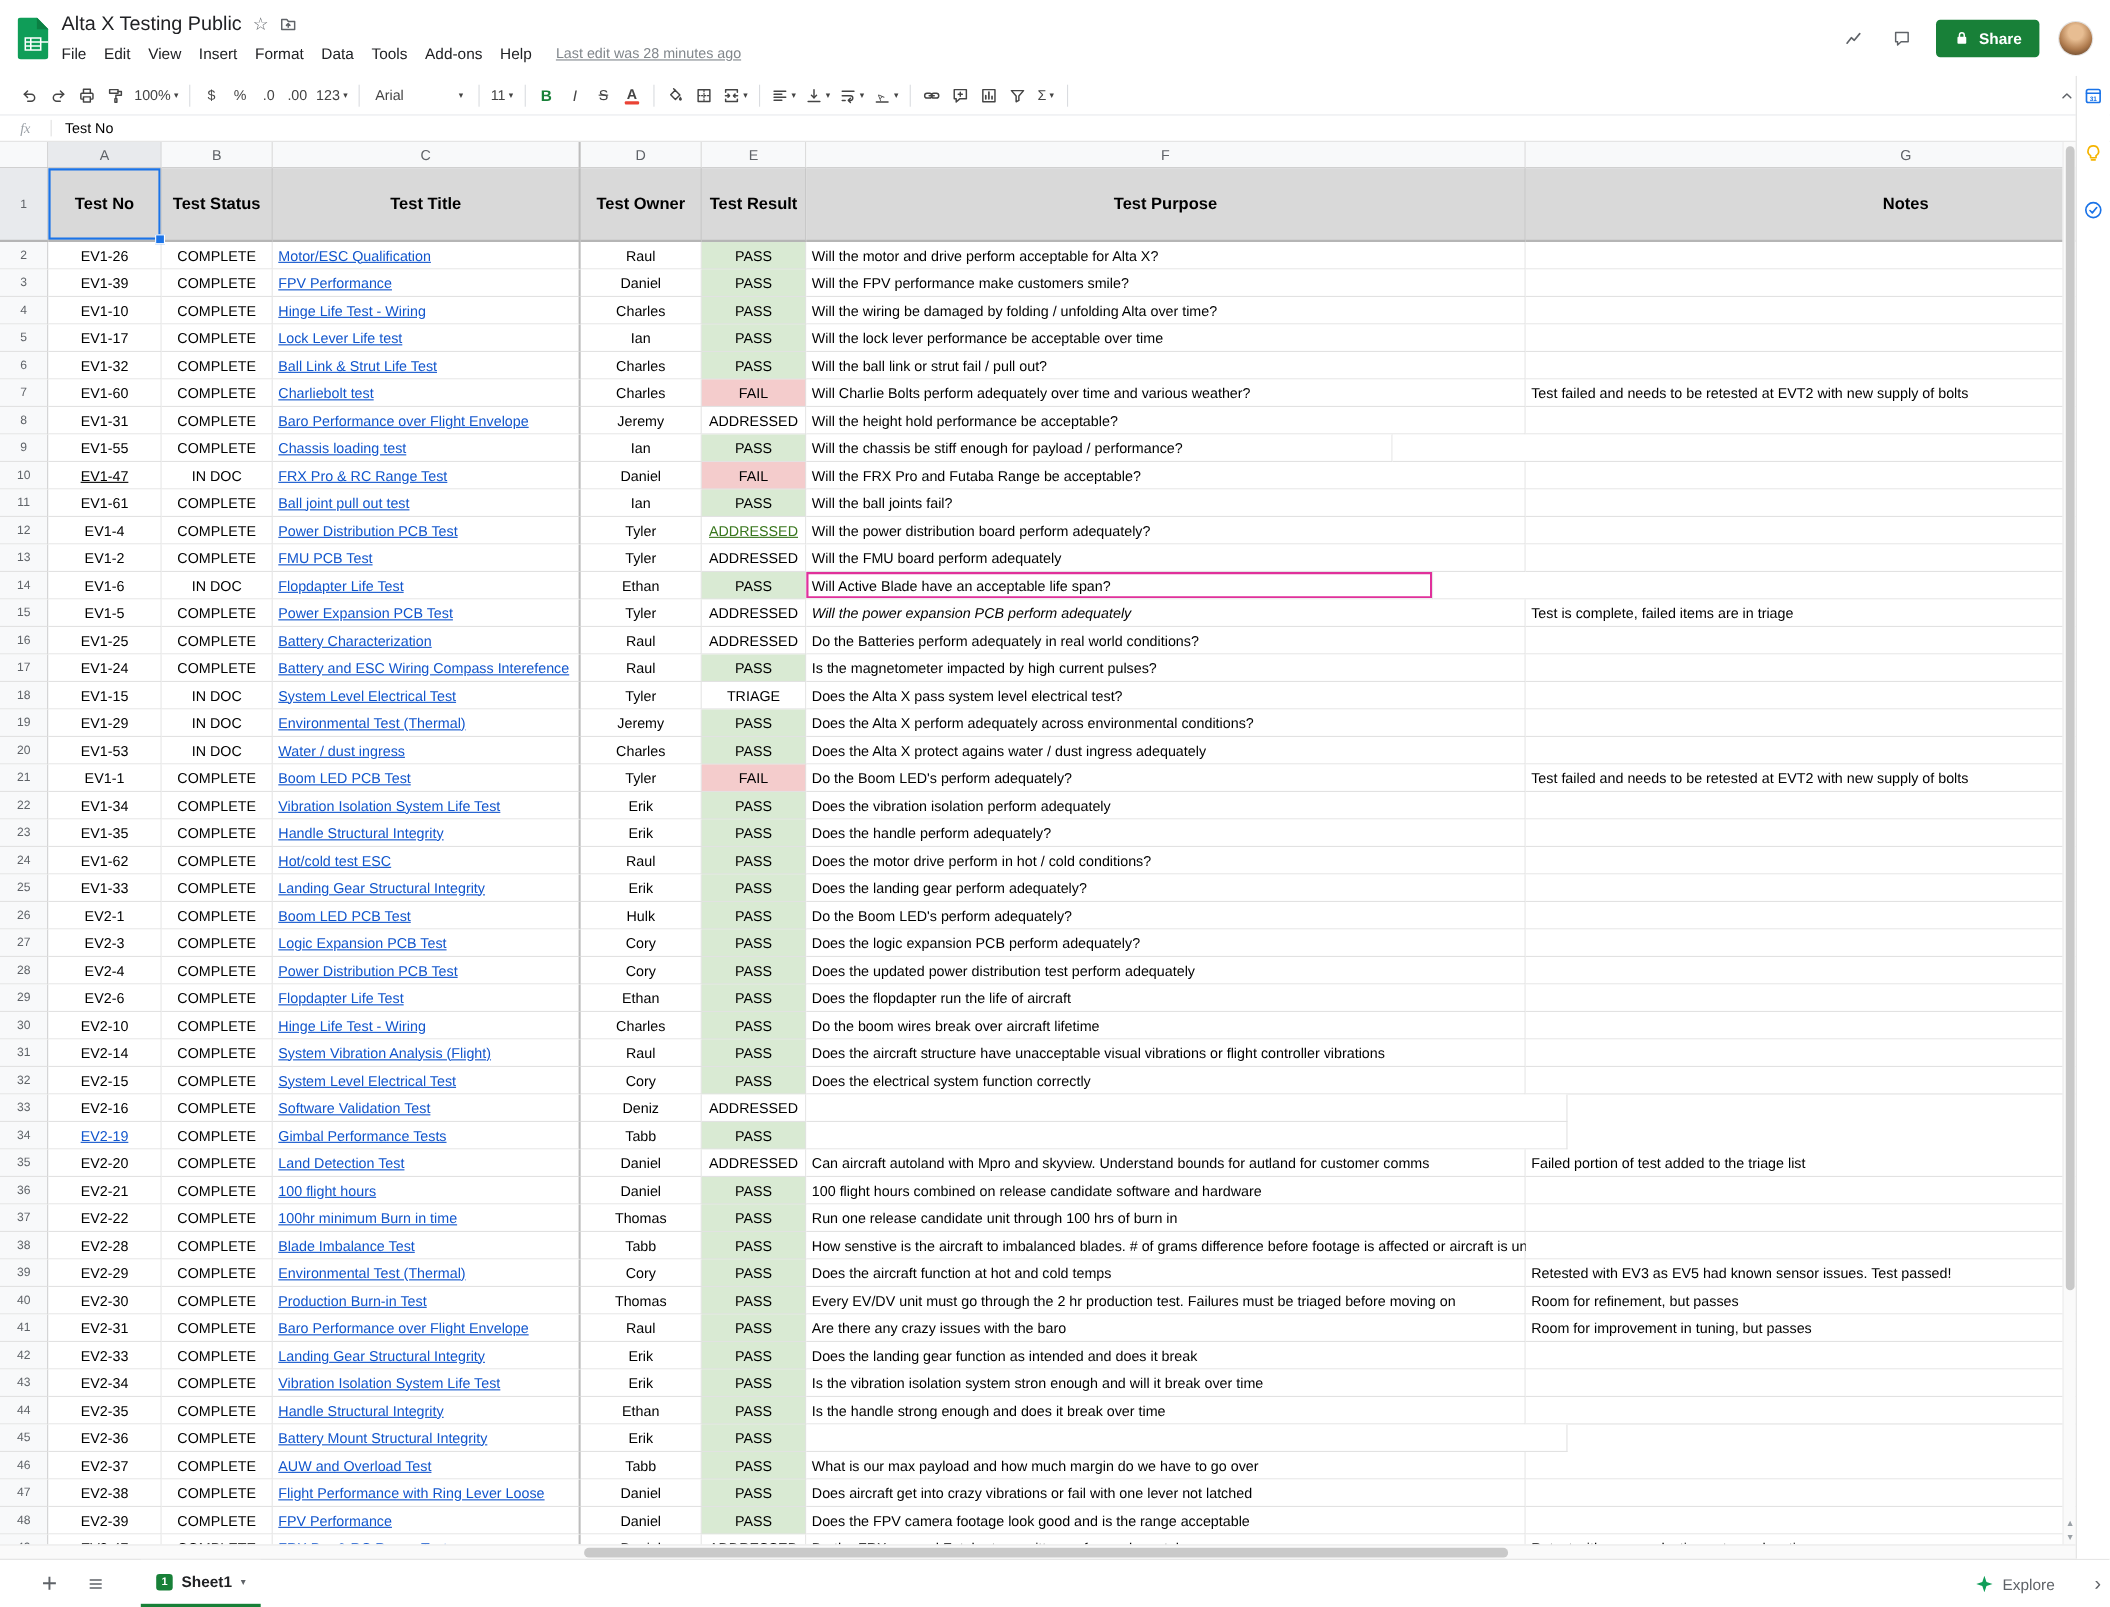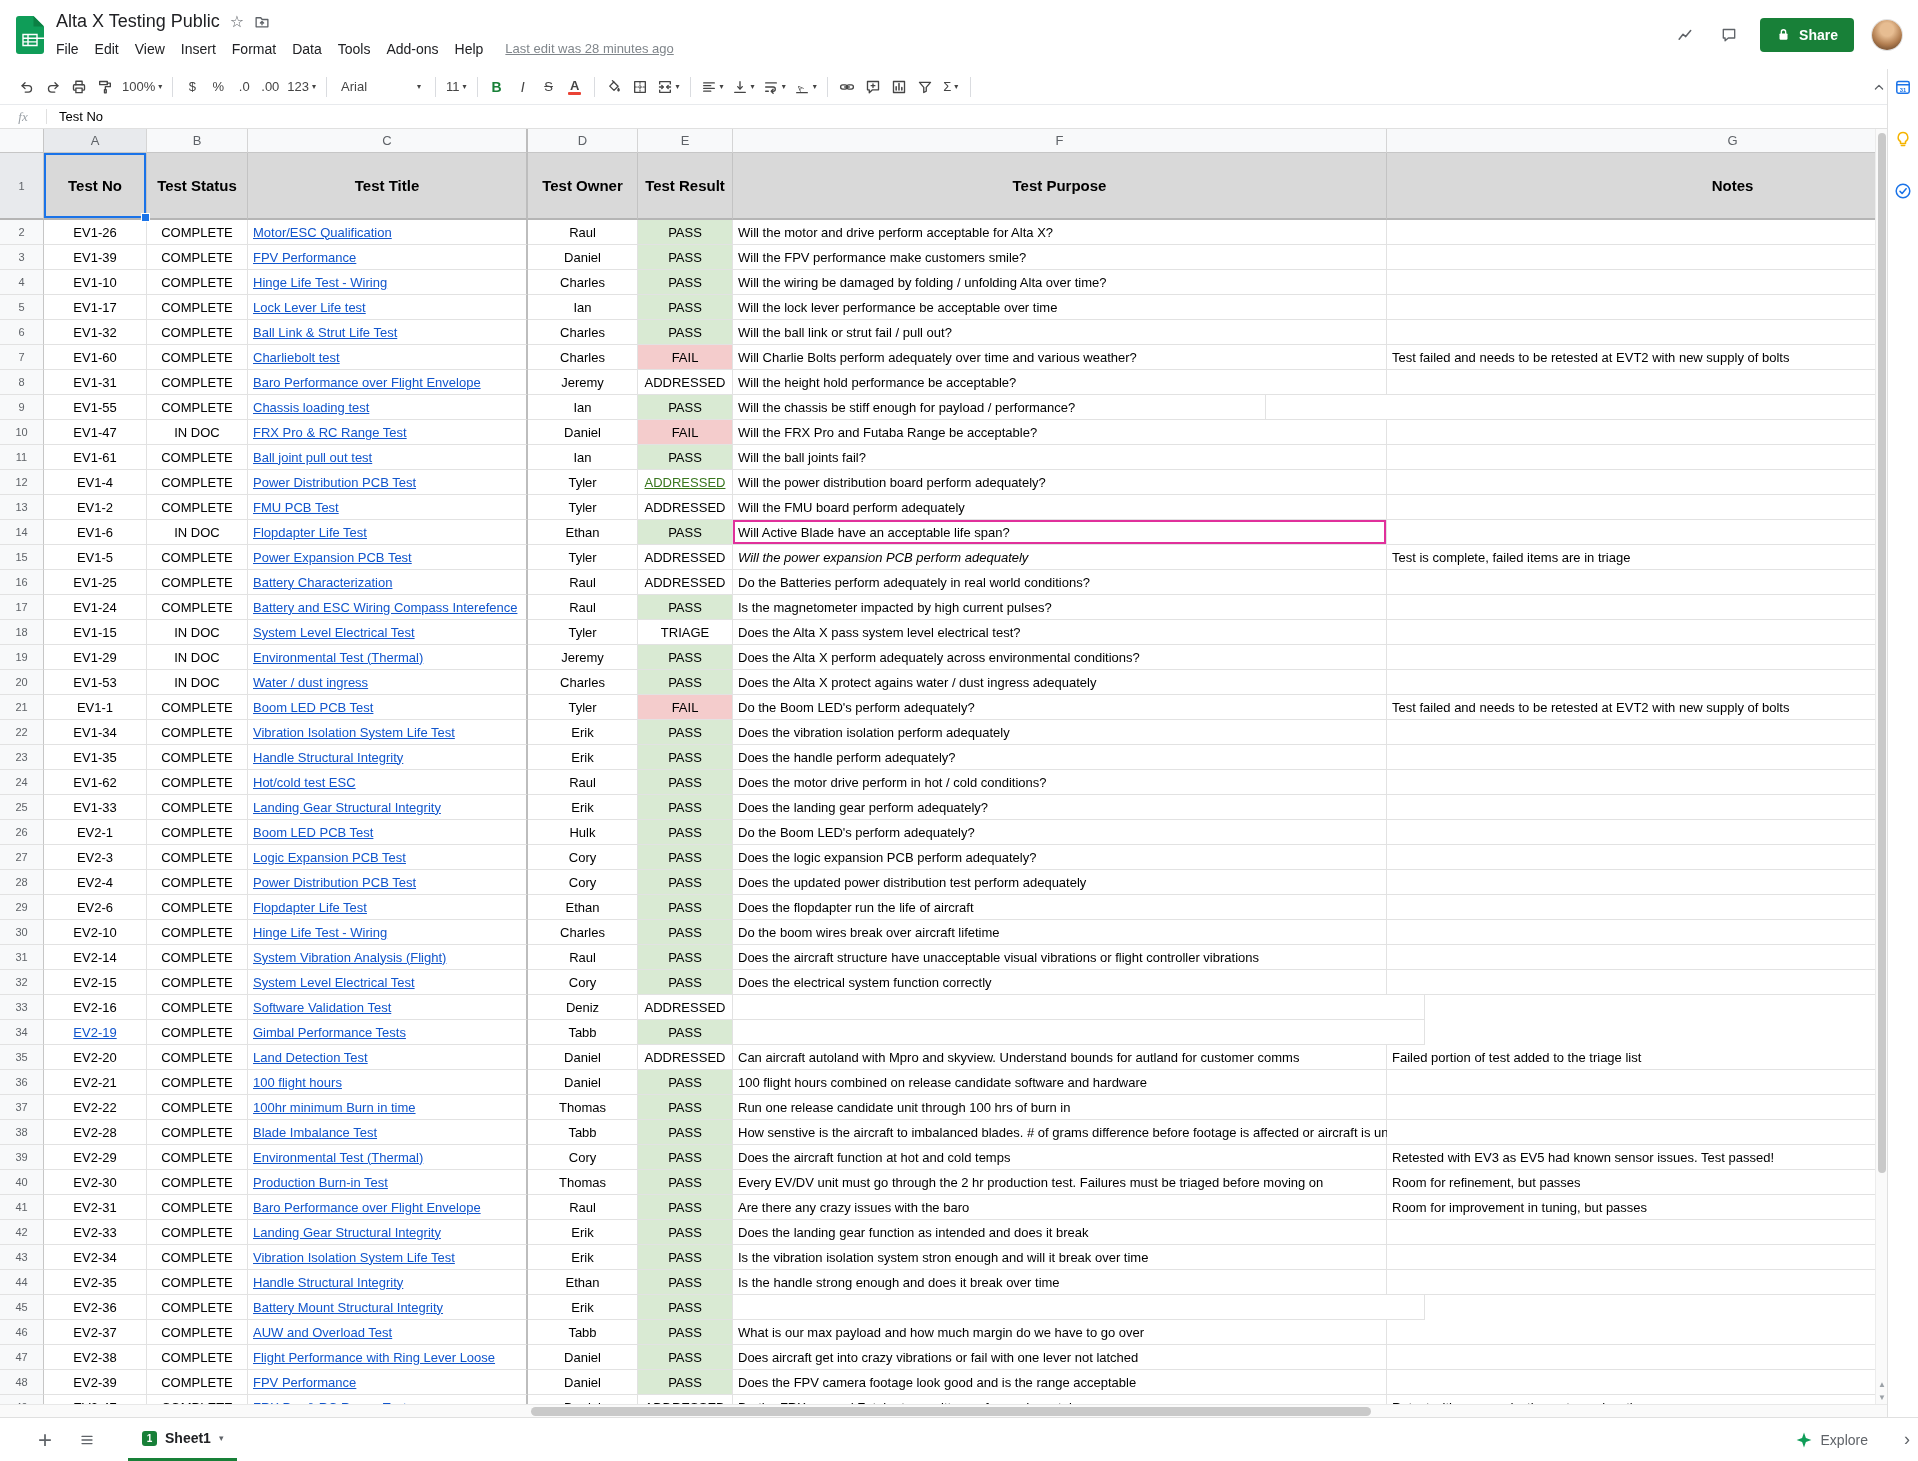--- a/index.html
+++ b/index.html
@@ -467,21 +467,21 @@
           <div class="cell ta-c" style="width: 103px;">EV1-55</div>
           <div class="cell ta-c" style="width: 101px;">COMPLETE</div>
           <div class="cell link frz" style="width: 280px;">Chassis loading test</div>
           <div class="cell ta-c" style="width: 110px;">Ian</div>
           <div class="cell ta-c bg-green" style="width: 95px;">PASS</div>
           <div class="cell  spill" style="width: 533px;">Will the chassis be stiff enough for payload / performance?</div>
           <div class="cell " style="width: 692px;"></div>
         </div>
         <div class="row">
           <div class="rn">10</div>
-          <div class="cell ta-c" style="width: 103px;">EV1-47</div>
+          <div class="cell ta-c" style="width: 103px; text-decoration: underline;">EV1-47</div>
           <div class="cell ta-c" style="width: 101px;">IN DOC</div>
           <div class="cell link frz" style="width: 280px;">FRX Pro &amp; RC Range Test</div>
           <div class="cell ta-c" style="width: 110px;">Daniel</div>
           <div class="cell ta-c bg-red" style="width: 95px;">FAIL</div>
           <div class="cell  spill" style="width: 654px;">Will the FRX Pro and Futaba Range be acceptable?</div>
           <div class="cell " style="width: 692px;"></div>
         </div>
         <div class="row">
           <div class="rn">11</div>
           <div class="cell ta-c" style="width: 103px;">EV1-61</div>
@@ -512,21 +512,21 @@
           <div class="cell  spill" style="width: 654px;">Will the FMU board perform adequately</div>
           <div class="cell " style="width: 692px;"></div>
         </div>
         <div class="row">
           <div class="rn">14</div>
           <div class="cell ta-c" style="width: 103px;">EV1-6</div>
           <div class="cell ta-c" style="width: 101px;">IN DOC</div>
           <div class="cell link frz" style="width: 280px;">Flopdapter Life Test</div>
           <div class="cell ta-c" style="width: 110px;">Ethan</div>
           <div class="cell ta-c bg-green" style="width: 95px;">PASS</div>
-          <div class="cell  sel-pink spill" style="width: 654px;">Will Active Blade have an acceptable life span?</div>
+          <div class="cell  sel-pink spill" style="width: 570px;">Will Active Blade have an acceptable life span?</div>
           <div class="cell " style="width: 692px;"></div>
         </div>
         <div class="row">
           <div class="rn">15</div>
           <div class="cell ta-c" style="width: 103px;">EV1-5</div>
           <div class="cell ta-c" style="width: 101px;">COMPLETE</div>
           <div class="cell link frz" style="width: 280px;">Power Expansion PCB Test</div>
           <div class="cell ta-c" style="width: 110px;">Tyler</div>
           <div class="cell ta-c" style="width: 95px;">ADDRESSED</div>
           <div class="cell " style="width: 654px; font-style: italic;">Will the power expansion PCB perform adequately</div>

